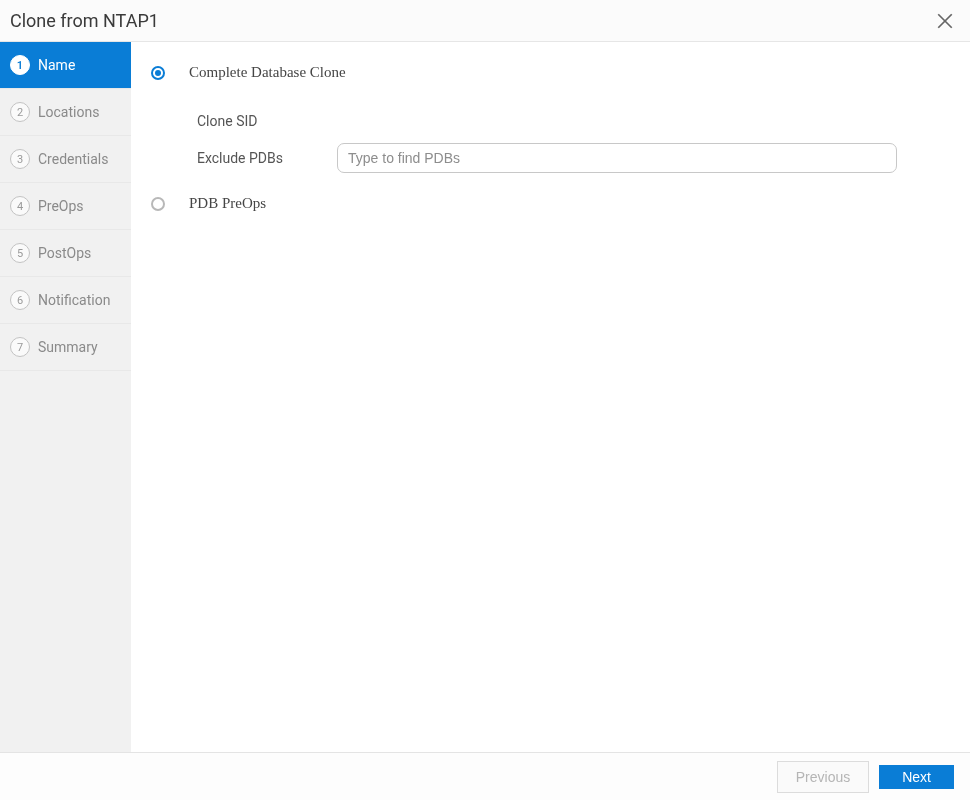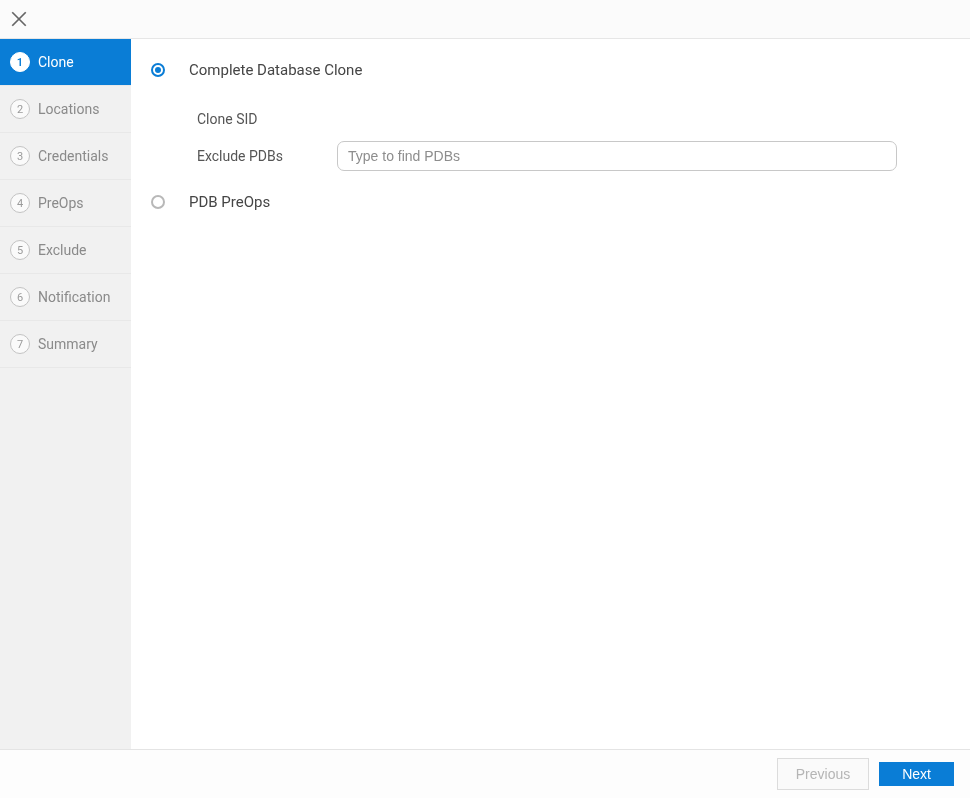--- a/index.html
+++ b/index.html
@@ -81,20 +81,21 @@
       flex: 1;
       padding: 22px 20px;
       background: #ffffff;
       position: relative;
     }
     .radio-row {
       display: flex;
       align-items: center;
       gap: 24px;
       margin-bottom: 18px;
+      font-family: Liberation Serif, serif;
     }
     .radio-circle {
       width: 14px;
       height: 14px;
       border-radius: 50%;
       border: 2px solid #0a7dd6;
       display: inline-flex;
       align-items: center;
       justify-content: center;
       cursor: pointer;
@@ -172,49 +173,50 @@
       color: #ffffff;
       border-color: #0a7dd6;
       padding: 3px 22px;
     }
     input::placeholder { color: #8d8d8d; }
   </style>
 </head>
 <body>
 
 <div class="dialog-header">
+  <span class="dialog-title">Clone from NTAP1</span>
   <span class="close-btn">
     <svg viewBox="0 0 16 16">
         <line x1="2" y1="2" x2="14" y2="14" stroke="#666" stroke-width="1.5"></line>
         <line x1="14" y1="2" x2="2" y2="14" stroke="#666" stroke-width="1.5"></line>
       </svg>
   </span>
 </div>
 
 <div class="dialog-body">
   <div class="wizard-sidebar">
     <div class="wiz-step active">
       <span class="step-num">1</span>
-      <span class="step-label">Clone</span>
+      <span class="step-label">Name</span>
     </div>
     <div class="wiz-step">
       <span class="step-num">2</span>
       <span class="step-label">Locations</span>
     </div>
     <div class="wiz-step">
       <span class="step-num">3</span>
       <span class="step-label">Credentials</span>
     </div>
     <div class="wiz-step">
       <span class="step-num">4</span>
       <span class="step-label">PreOps</span>
     </div>
     <div class="wiz-step">
       <span class="step-num">5</span>
-      <span class="step-label">Exclude</span>
+      <span class="step-label">PostOps</span>
     </div>
     <div class="wiz-step">
       <span class="step-num">6</span>
       <span class="step-label">Notification</span>
     </div>
     <div class="wiz-step">
       <span class="step-num">7</span>
       <span class="step-label">Summary</span>
     </div>
   </div>

